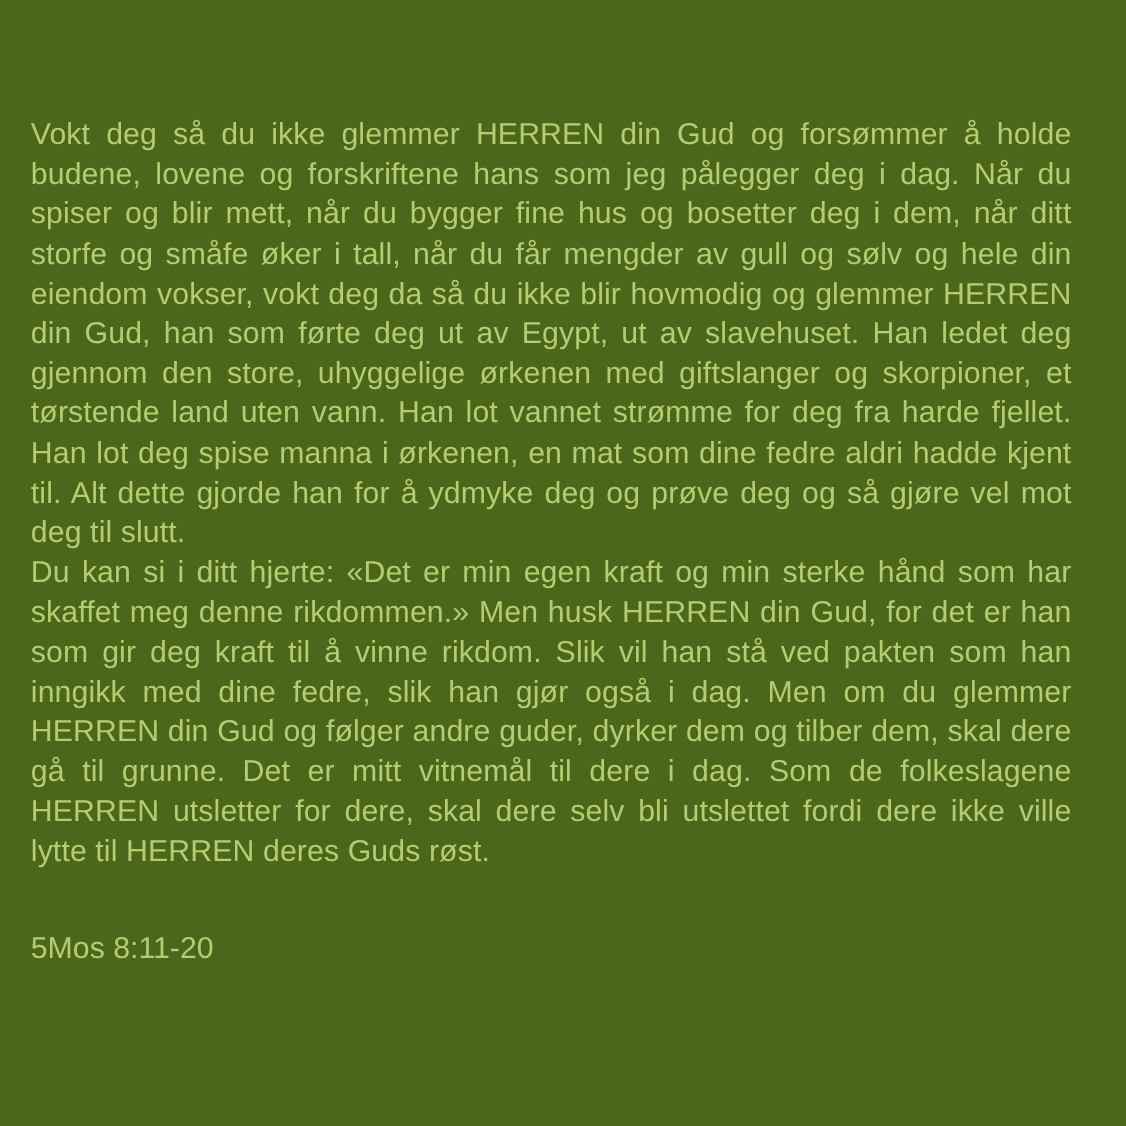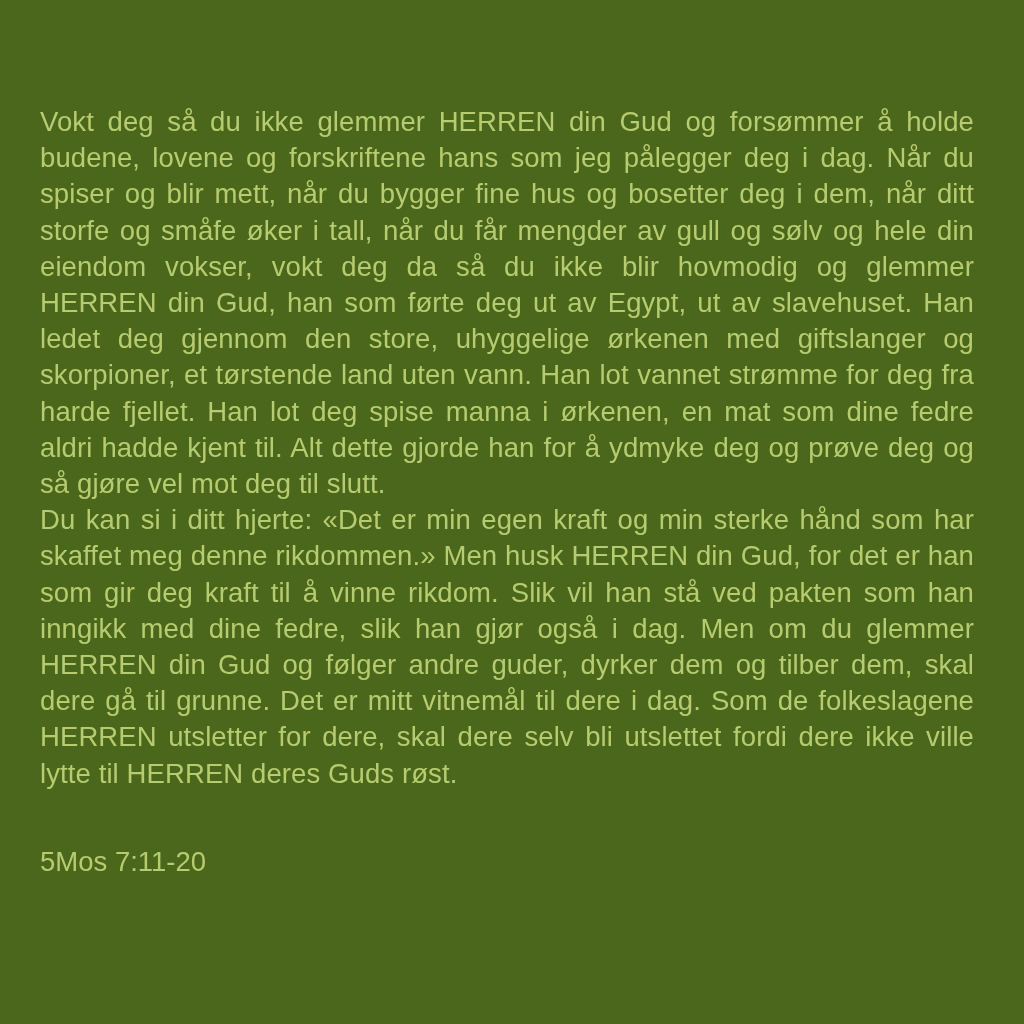--- a/index.html
+++ b/index.html
@@ -10,21 +10,21 @@
     width: 1024px;
     height: 1024px;
     background: #4b671b;
     font-family: "Liberation Sans", sans-serif;
     overflow: hidden;
   }
   .page {
     box-sizing: border-box;
     width: 1024px;
     height: 1024px;
-    padding: 104px 50px 0 40px;
+    padding: 104px 50px 0 28px;
     background: #4b671b;
   }
   .scripture-text {
     color: #b7cc70;
     font-size: 27.5px;
     line-height: 36.2px;
     text-align: justify;
     text-justify: inter-word;
     letter-spacing: 0.1px;
     margin: 0;
@@ -37,14 +37,14 @@
     margin: 52px 0 0 0;
     text-align: left;
   }
 </style>
 </head>
 <body>
 
 <div class="page">
   <p class="scripture-text">Vokt deg så du ikke glemmer HERREN din Gud og forsømmer å holde budene, lovene og forskriftene hans som jeg pålegger deg i dag. Når du spiser og blir mett, når du bygger fine hus og bosetter deg i dem, når ditt storfe og småfe øker i tall, når du får mengder av gull og sølv og hele din eiendom vokser, vokt deg da så du ikke blir hovmodig og glemmer HERREN din Gud, han som førte deg ut av Egypt, ut av slavehuset. Han ledet deg gjennom den store, uhyggelige ørkenen med giftslanger og skorpioner, et tørstende land uten vann. Han lot vannet strømme for deg fra harde fjellet. Han lot deg spise manna i ørkenen, en mat som dine fedre aldri hadde kjent til. Alt dette gjorde han for å ydmyke deg og prøve deg og så gjøre vel mot deg til slutt.
 Du kan si i ditt hjerte: «Det er min egen kraft og min sterke hånd som har skaffet meg denne rikdommen.» Men husk HERREN din Gud, for det er han som gir deg kraft til å vinne rikdom. Slik vil han stå ved pakten som han inngikk med dine fedre, slik han gjør også i dag. Men om du glemmer HERREN din Gud og følger andre guder, dyrker dem og tilber dem, skal dere gå til grunne. Det er mitt vitnemål til dere i dag. Som de folkeslagene HERREN utsletter for dere, skal dere selv bli utslettet fordi dere ikke ville lytte til HERREN deres Guds røst.</p>
-  <p class="reference">5Mos 7:11-20</p>
+  <p class="reference">5Mos 8:11-20</p>
 </div>
 
 </body></html>

